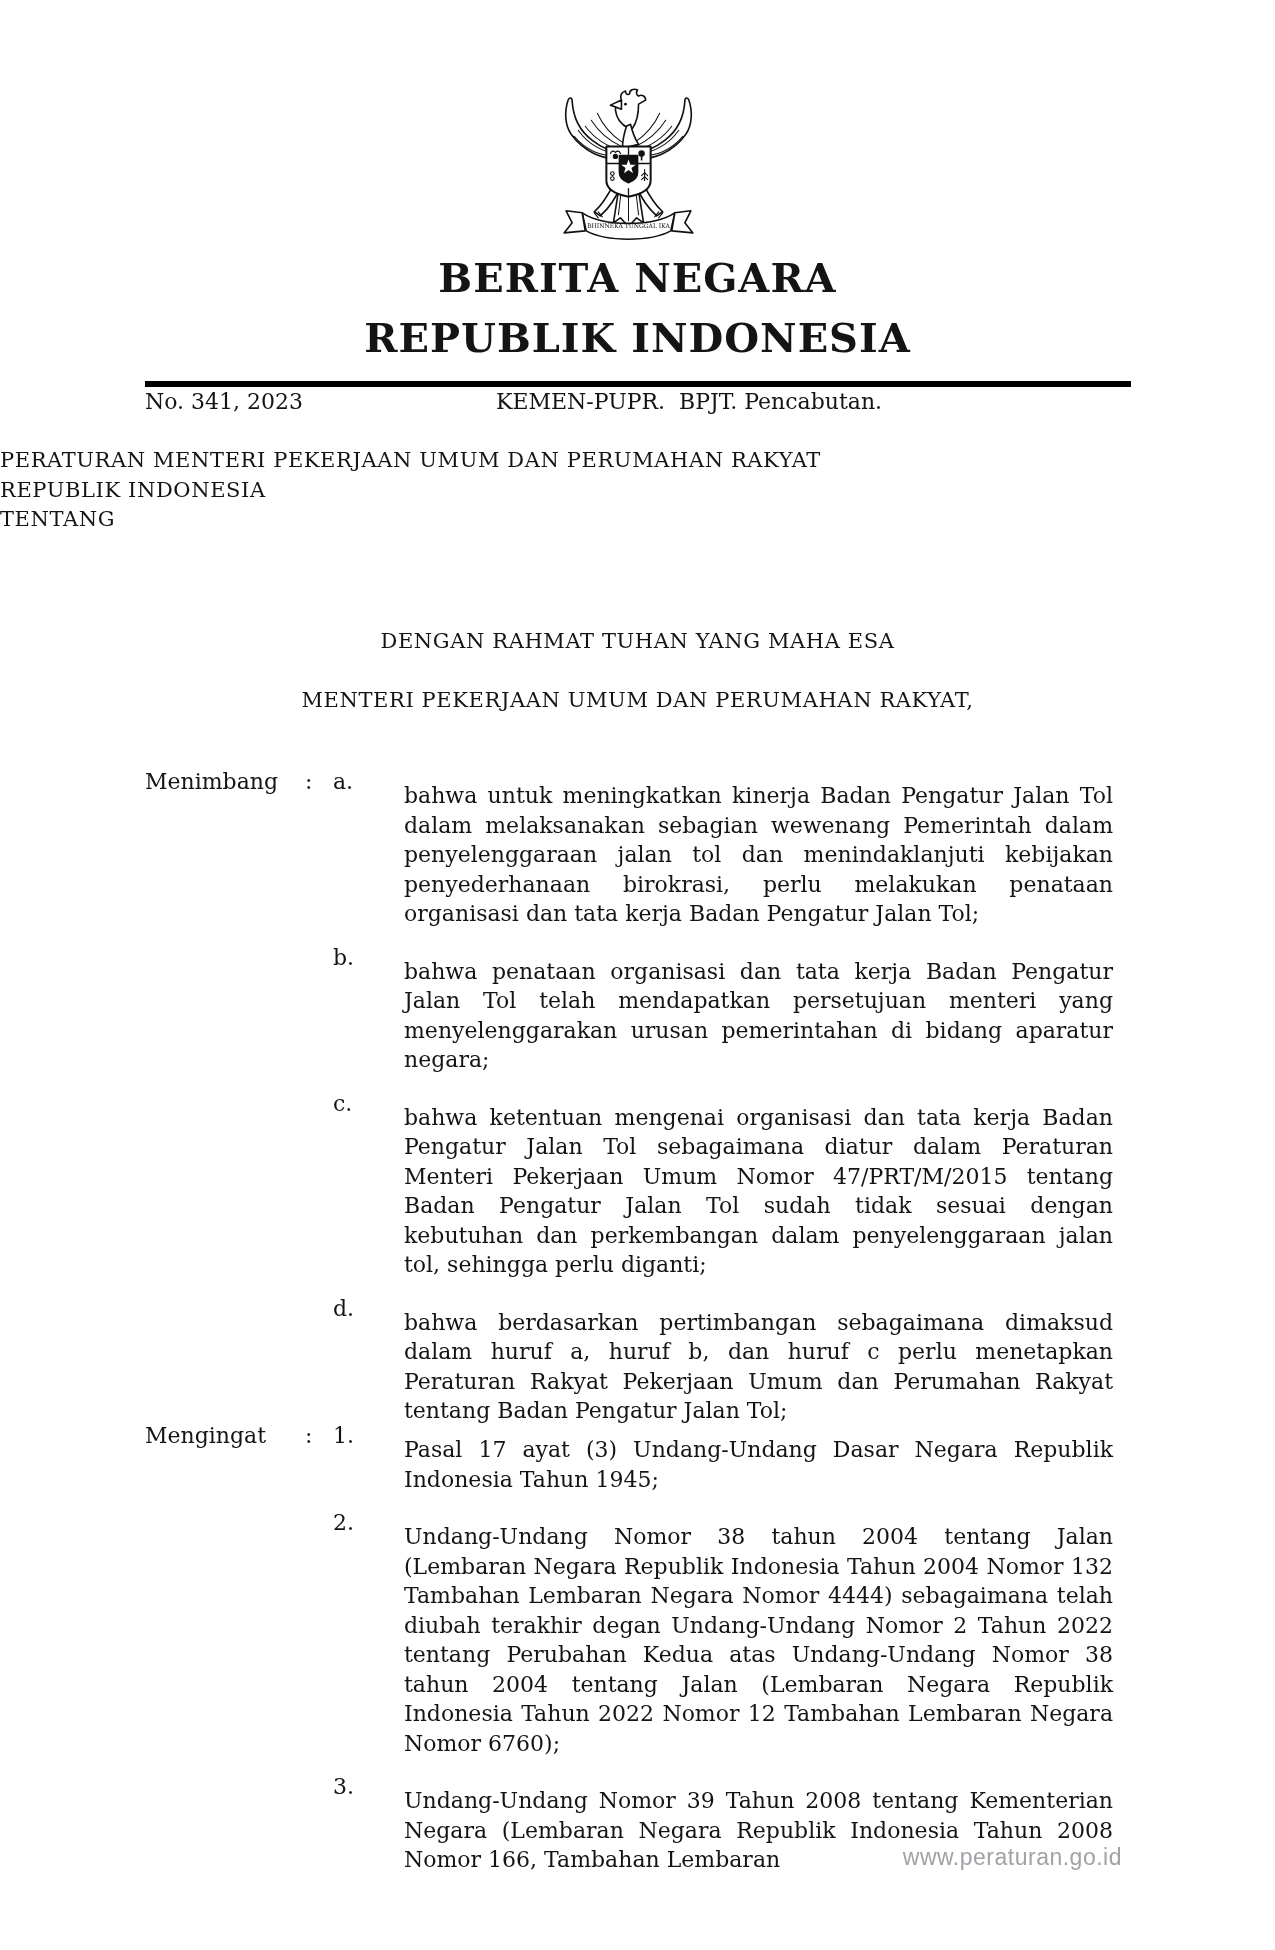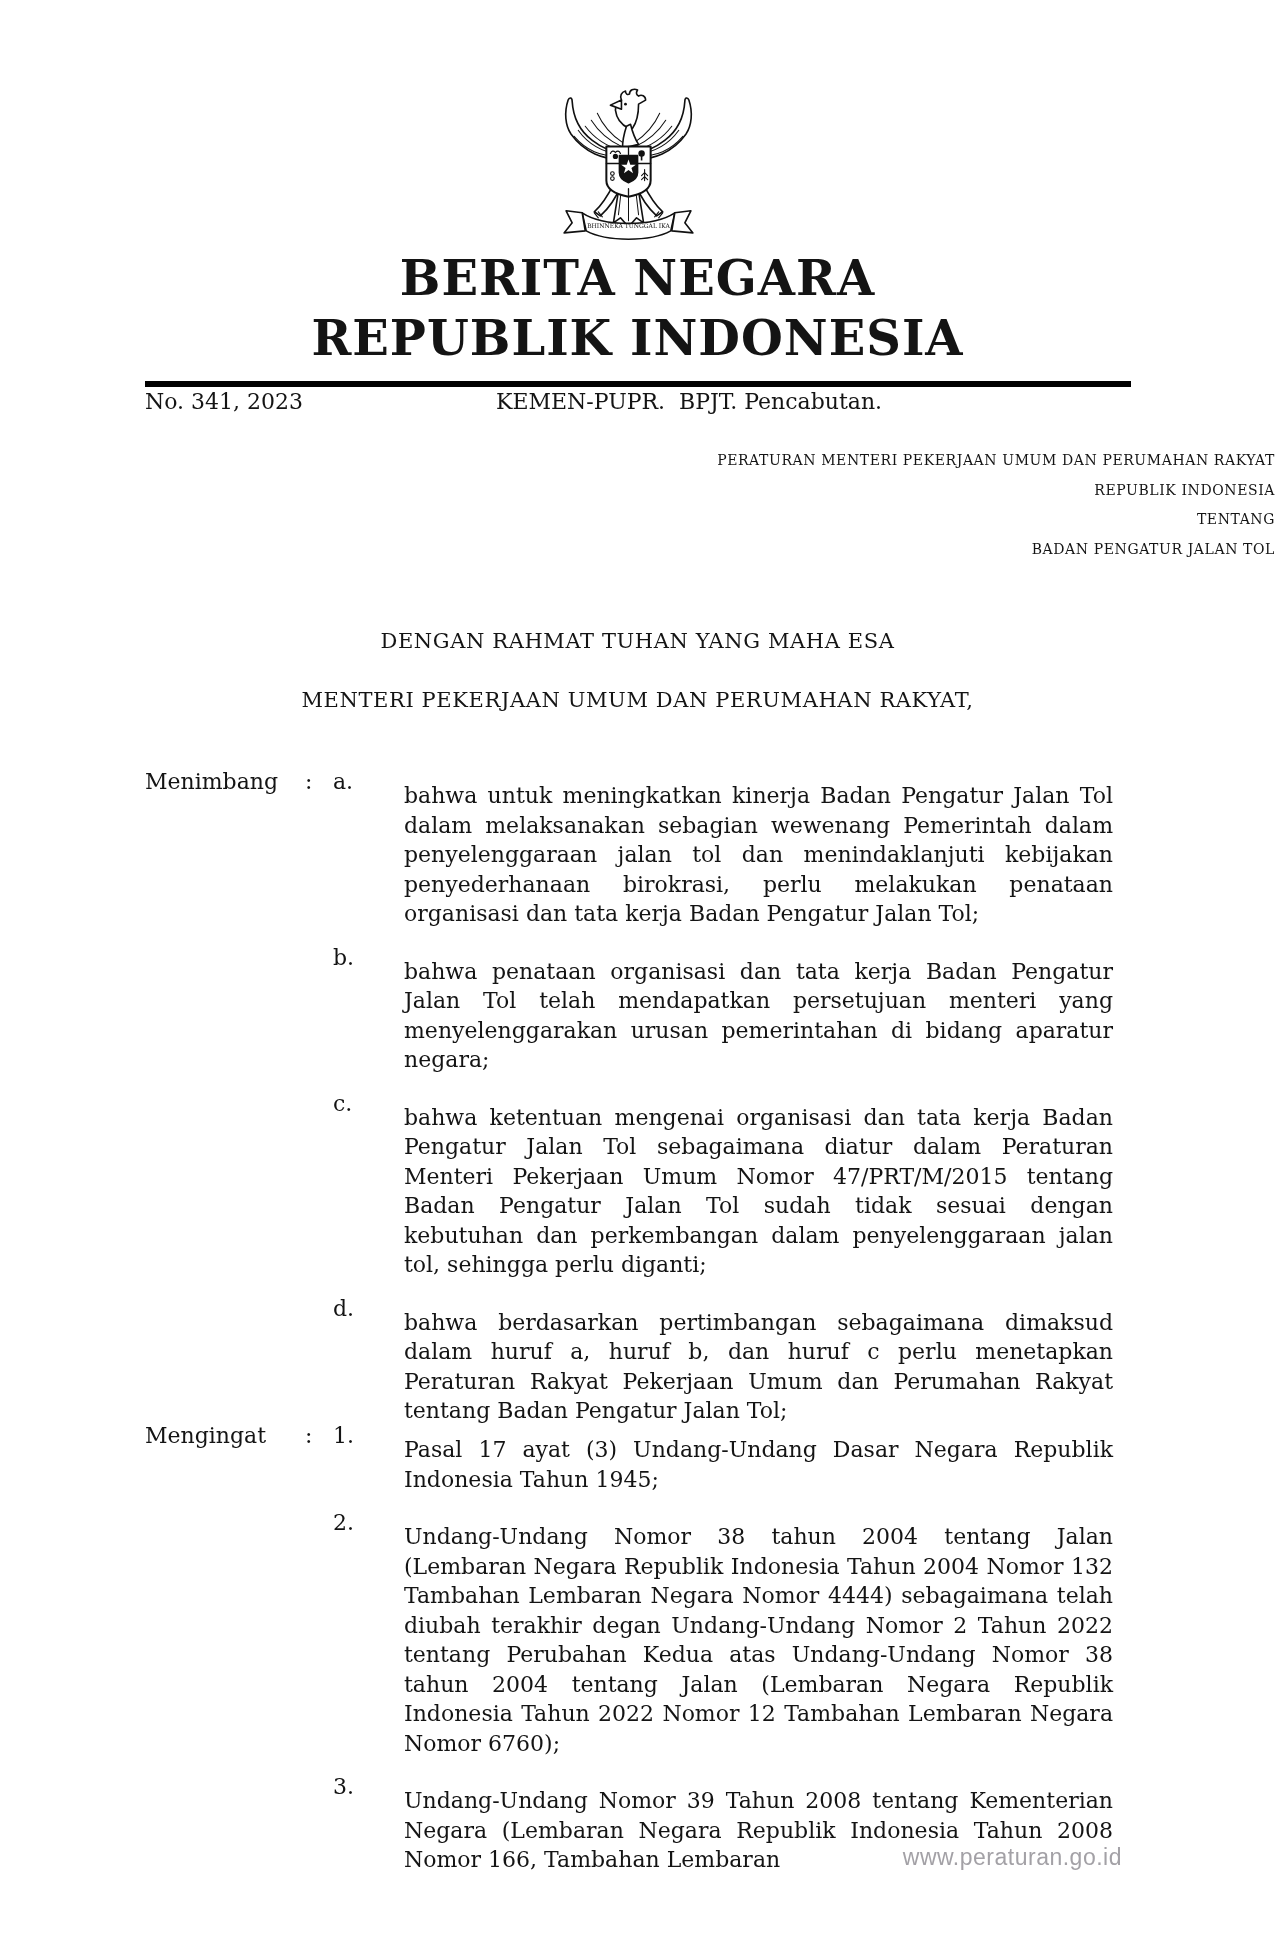--- a/index.html
+++ b/index.html
@@ -9,31 +9,31 @@
     background:#ffffff;
     overflow:hidden;
     font-family:"DejaVu Serif","Liberation Serif",serif;
     color:#141414;
   }
   
   .emblem{position:absolute;left:558px;top:84px;width:141px;height:161px;}
   
   .masthead{
     position:absolute;left:0;top:248px;width:100%;
-    text-align:center;font-weight:bold;font-size:48px;line-height:60px;
+    text-align:center;font-weight:bold;font-size:40px;line-height:60px;
     letter-spacing:1px;white-space:nowrap;
   }
   .rule{position:absolute;left:145px;top:381px;width:986px;height:6px;background:#000;}
   .issue-row{position:absolute;left:145px;top:389px;width:986px;font-size:22px;line-height:25px;}
   .issue-no{position:absolute;left:0;top:0;}
   .issue-subject{position:absolute;left:351px;top:0;white-space:pre;}
   
   .doc-title{
     position:absolute;left:0;top:446px;width:100%;
-    text-align:right;font-size:14px;line-height:29.5px;letter-spacing:0.6px;
+    text-align:left;font-size:21px;line-height:29.5px;letter-spacing:0.6px;
   }
   .invocation{position:absolute;left:0;top:629px;width:100%;text-align:center;font-size:21px;letter-spacing:0.6px;}
   .authority{position:absolute;left:0;top:688px;width:100%;text-align:center;font-size:21px;letter-spacing:0.6px;}
   
   .clause{
     position:absolute;left:145px;width:982px;
     display:grid;grid-template-columns:160px 28px 1fr;
     font-size:22px;line-height:29.5px;
   }
   .clause.considering{top:767px;}
@@ -112,21 +112,20 @@
 
   <div class="issue-row">
     <span class="issue-no">No. 341, 2023</span>
     <span class="issue-subject">KEMEN-PUPR.  BPJT. Pencabutan.</span>
   </div>
 
   <div class="doc-title">
     <div>PERATURAN MENTERI PEKERJAAN UMUM DAN PERUMAHAN RAKYAT</div>
     <div>REPUBLIK INDONESIA</div>
     <div>TENTANG</div>
-    <div>BADAN PENGATUR JALAN TOL</div>
   </div>
 
   <div class="invocation">DENGAN RAHMAT TUHAN YANG MAHA ESA</div>
   <div class="authority">MENTERI PEKERJAAN UMUM DAN PERUMAHAN RAKYAT,</div>
 
   <section class="clause considering">
     <div class="clause-label">Menimbang</div>
     <div class="clause-colon">:</div>
     <div class="clause-items">
       <div class="clause-item">

